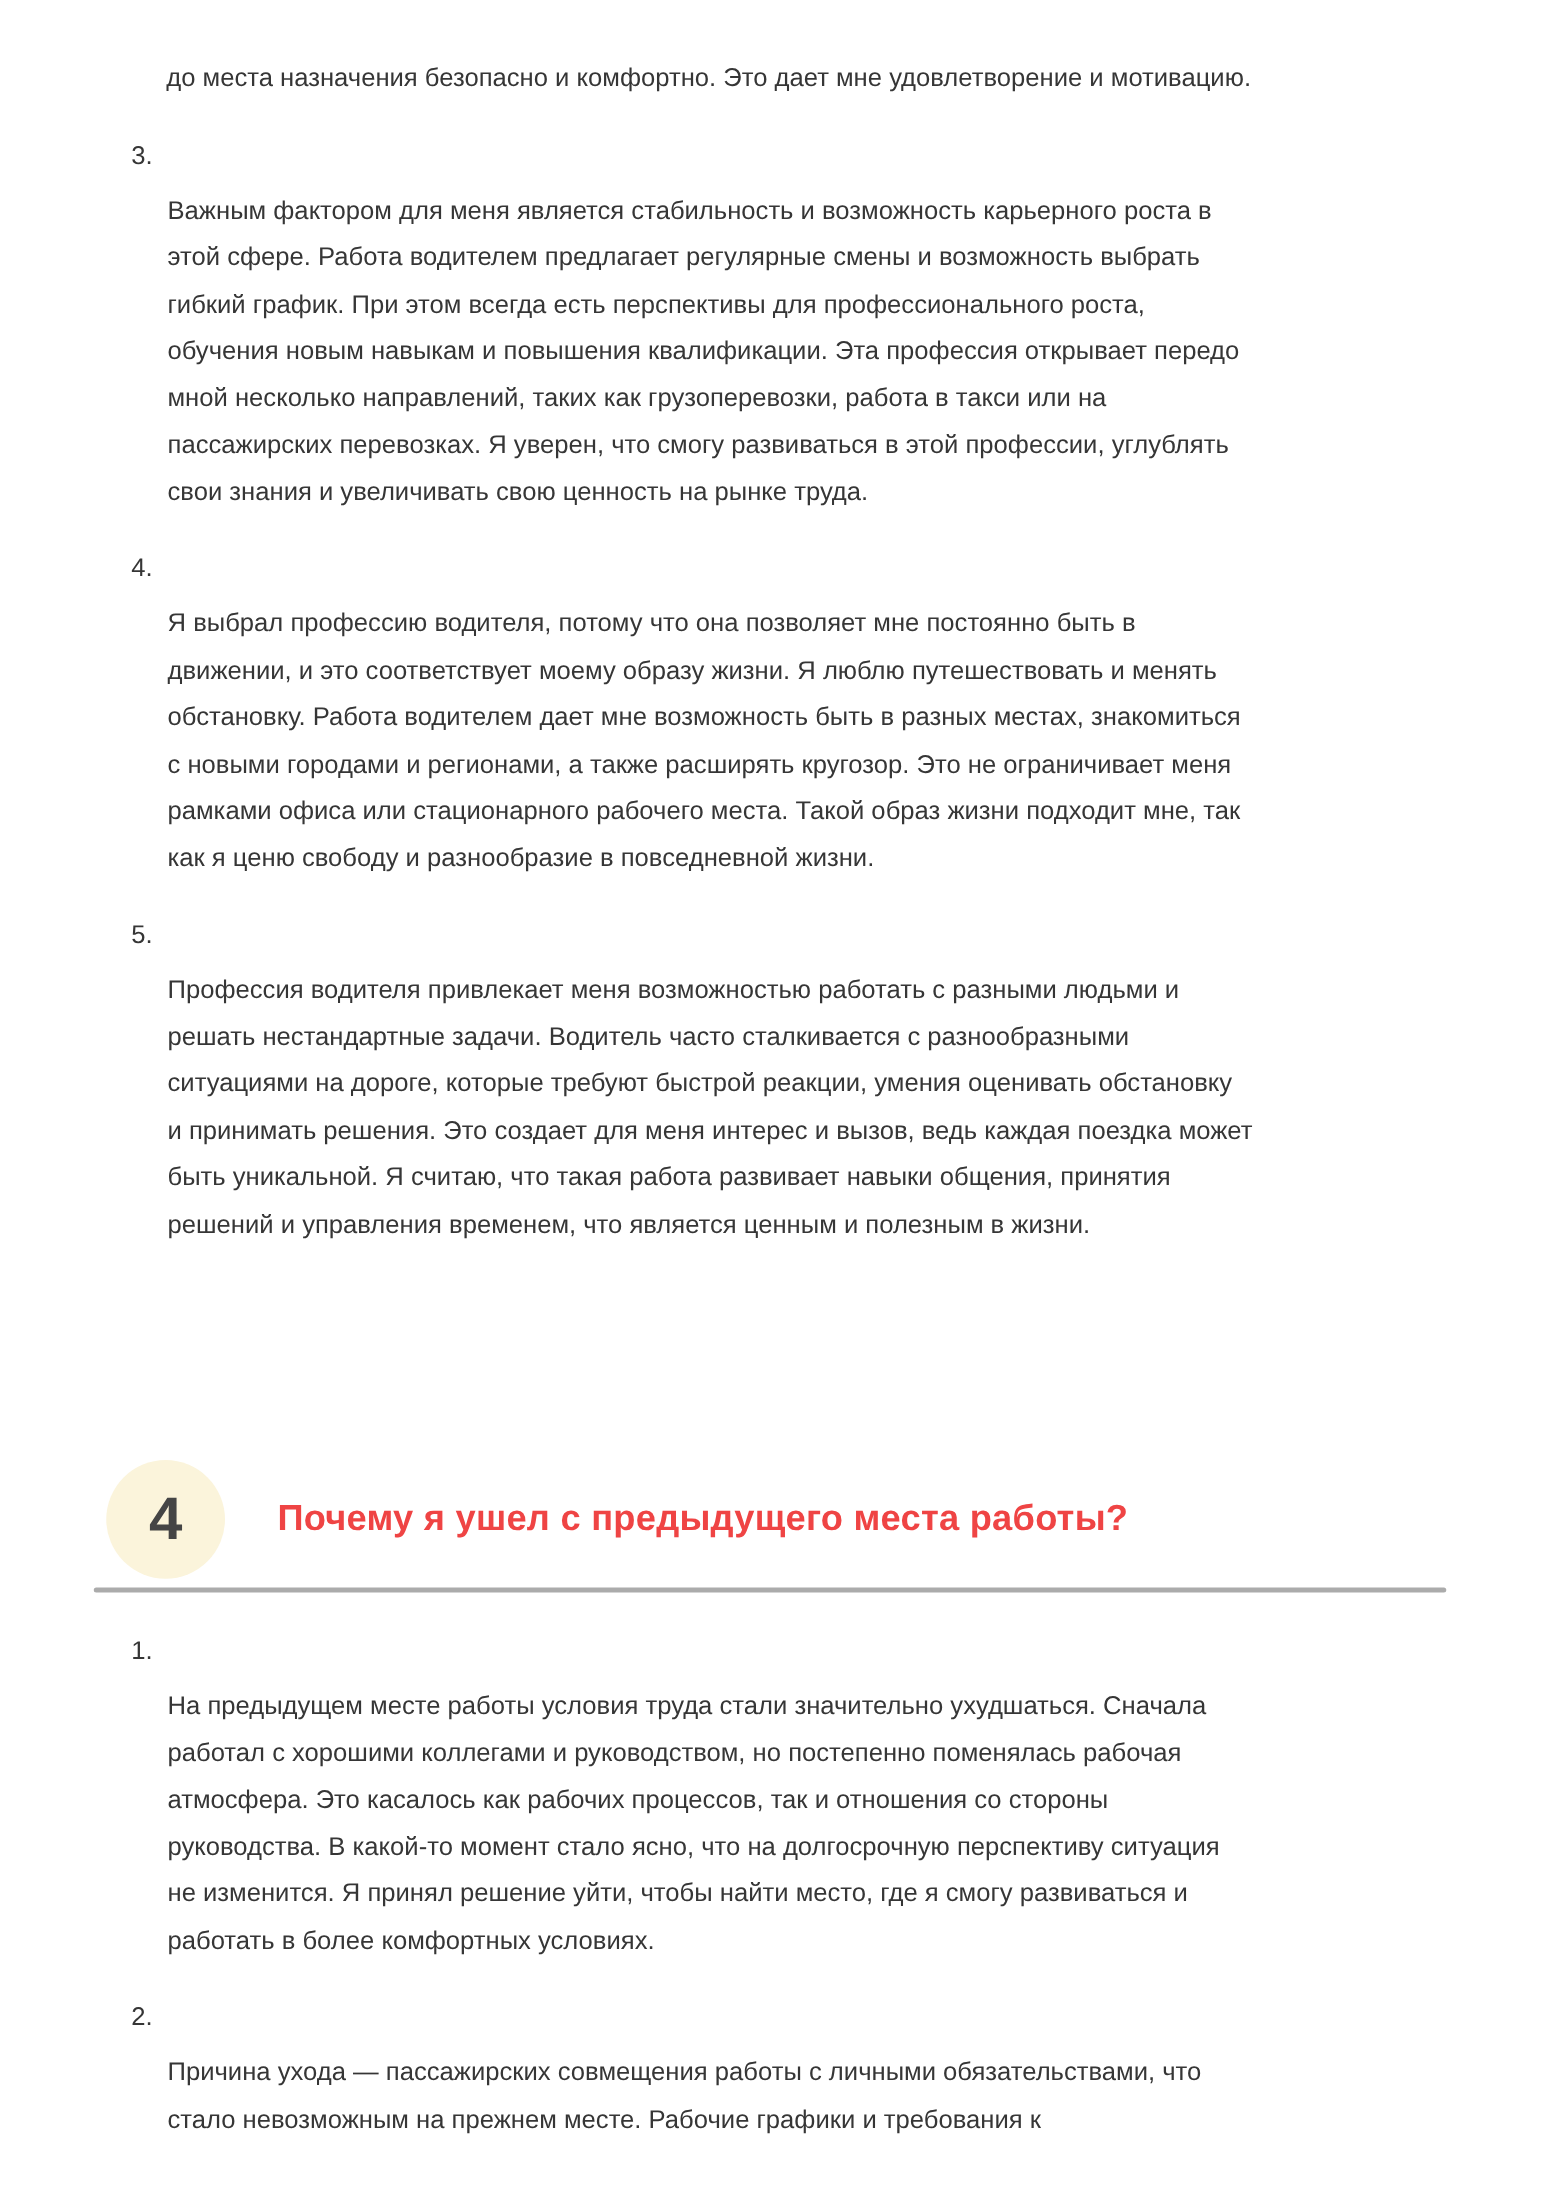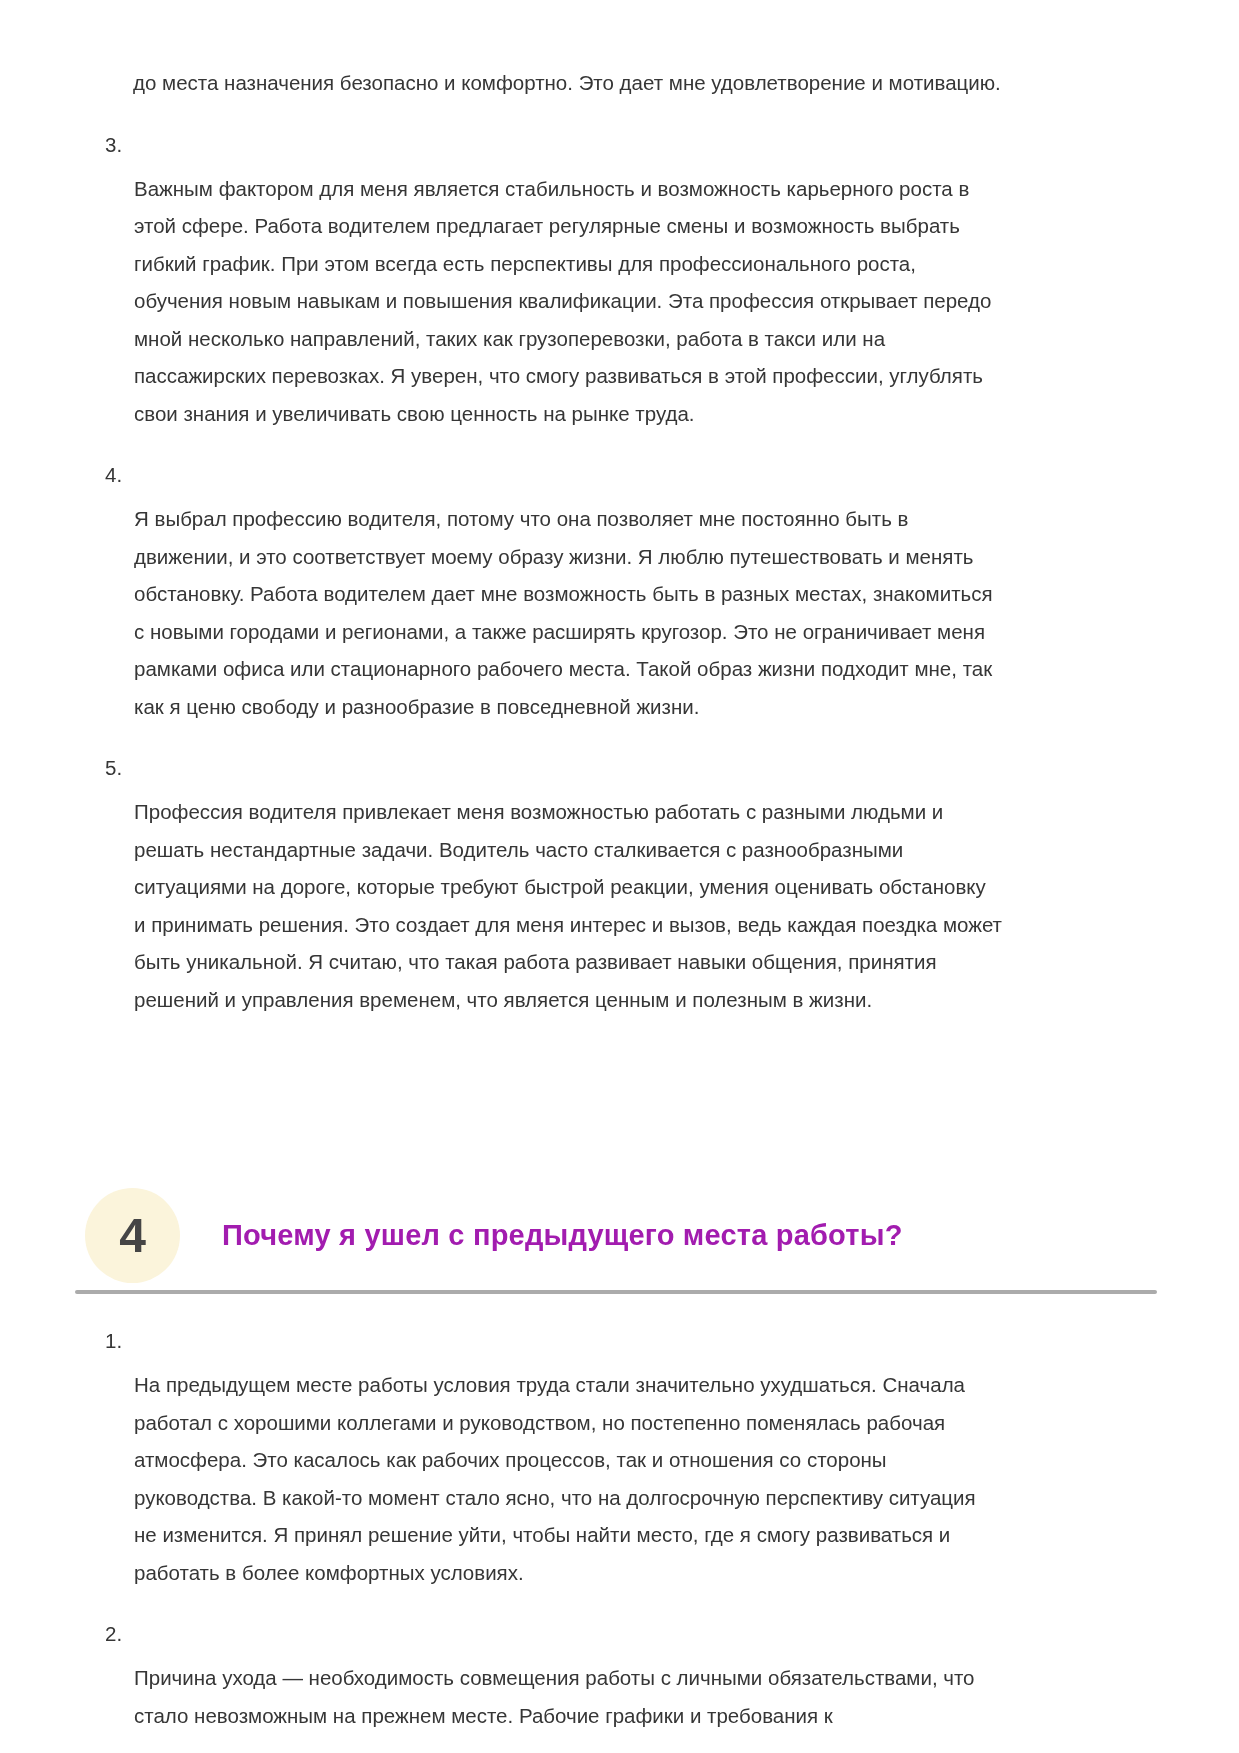--- a/index.html
+++ b/index.html
@@ -12,21 +12,21 @@
     height: 1753px;
     overflow: hidden;
     font-family: "Liberation Sans", "DejaVu Sans", sans-serif;
     color: #363636;
     -webkit-font-smoothing: antialiased;
   }
   .page {
     box-sizing: border-box;
     width: 1076px;
     height: 1753px;
-    padding: 64px 74px 0 75px;
+    padding: 44px 74px 0 75px;
   }
   .body-text {
     font-size: 20.5px;
     line-height: 37.5px;
   }
   .intro {
     margin: 0 0 0 58px;
     max-width: 1032px;
   }
   .olist {
@@ -65,21 +65,21 @@
   }
   .badge span {
     font-size: 48px;
     font-weight: 700;
     color: #454545;
   }
   .section-title {
     margin: 0 0 0 42px;
     font-size: 29px;
     font-weight: 700;
-    color: #a21caf;
+    color: #ef4444;
     letter-spacing: 0.2px;
   }
   .divider {
     margin-top: 7px;
     width: 1082px;
     height: 4px;
     background: #ababab;
     border-radius: 2px;
   }
   .second {
@@ -120,17 +120,17 @@
 
   <div class="divider"></div>
 
   <ol class="olist body-text second">
     <li>
       <span class="num">1.</span>
       <span class="txt">На предыдущем месте работы условия труда стали значительно ухудшаться. Сначала работал с хорошими коллегами и руководством, но постепенно поменялась рабочая атмосфера. Это касалось как рабочих процессов, так и отношения со стороны руководства. В какой-то момент стало ясно, что на долгосрочную перспективу ситуация не изменится. Я принял решение уйти, чтобы найти место, где я смогу развиваться и работать в более комфортных условиях.</span>
     </li>
     <li>
       <span class="num">2.</span>
-      <span class="txt">Причина ухода — необходимость совмещения работы с личными обязательствами, что стало невозможным на прежнем месте. Рабочие графики и требования к</span>
+      <span class="txt">Причина ухода — пассажирских совмещения работы с личными обязательствами, что стало невозможным на прежнем месте. Рабочие графики и требования к</span>
     </li>
   </ol>
 
 </div>
 
 </body></html>

